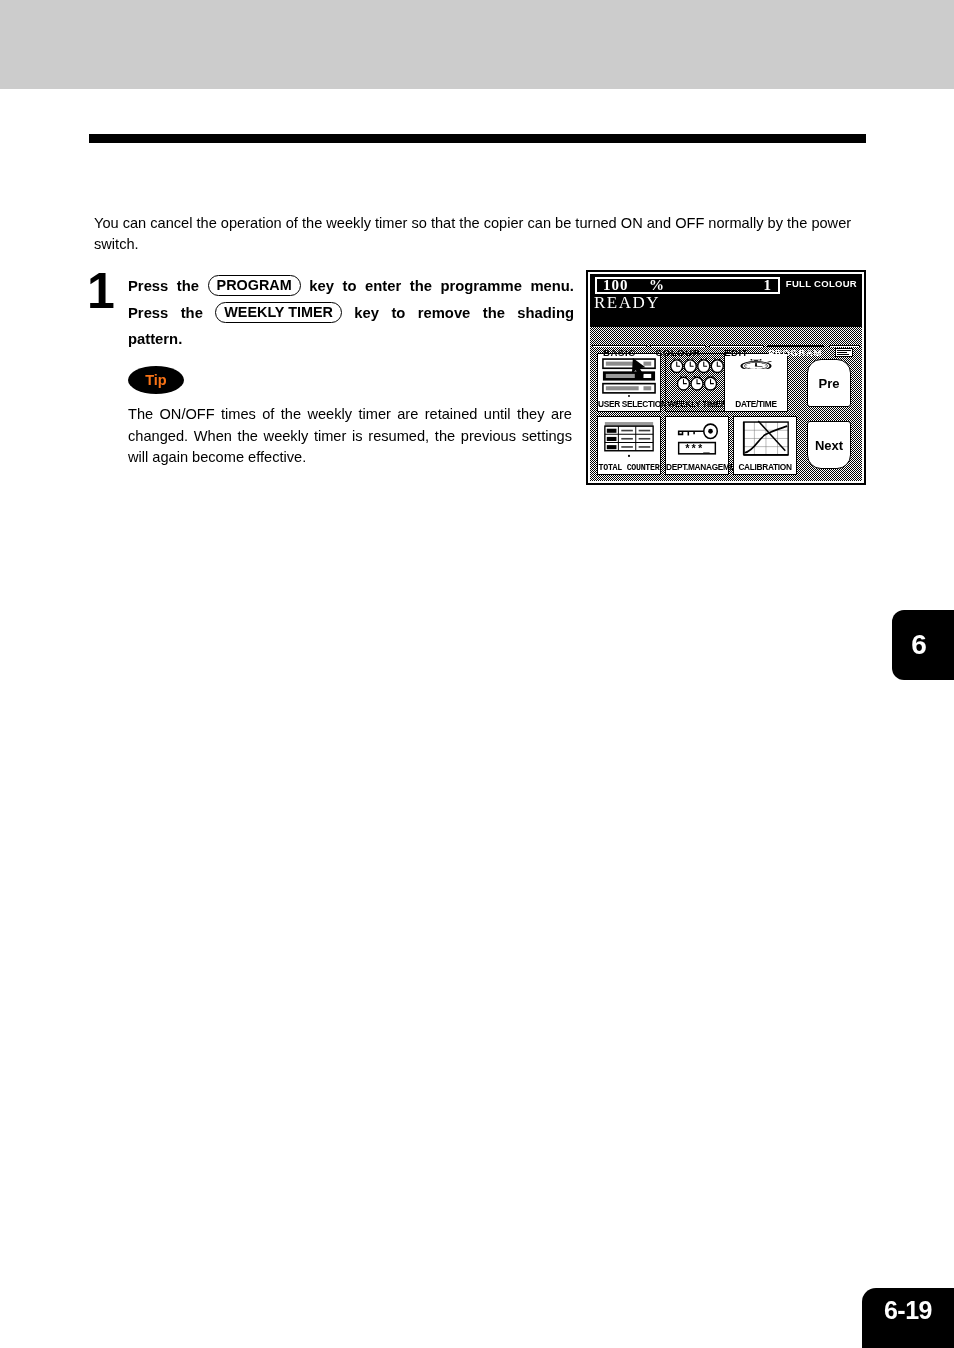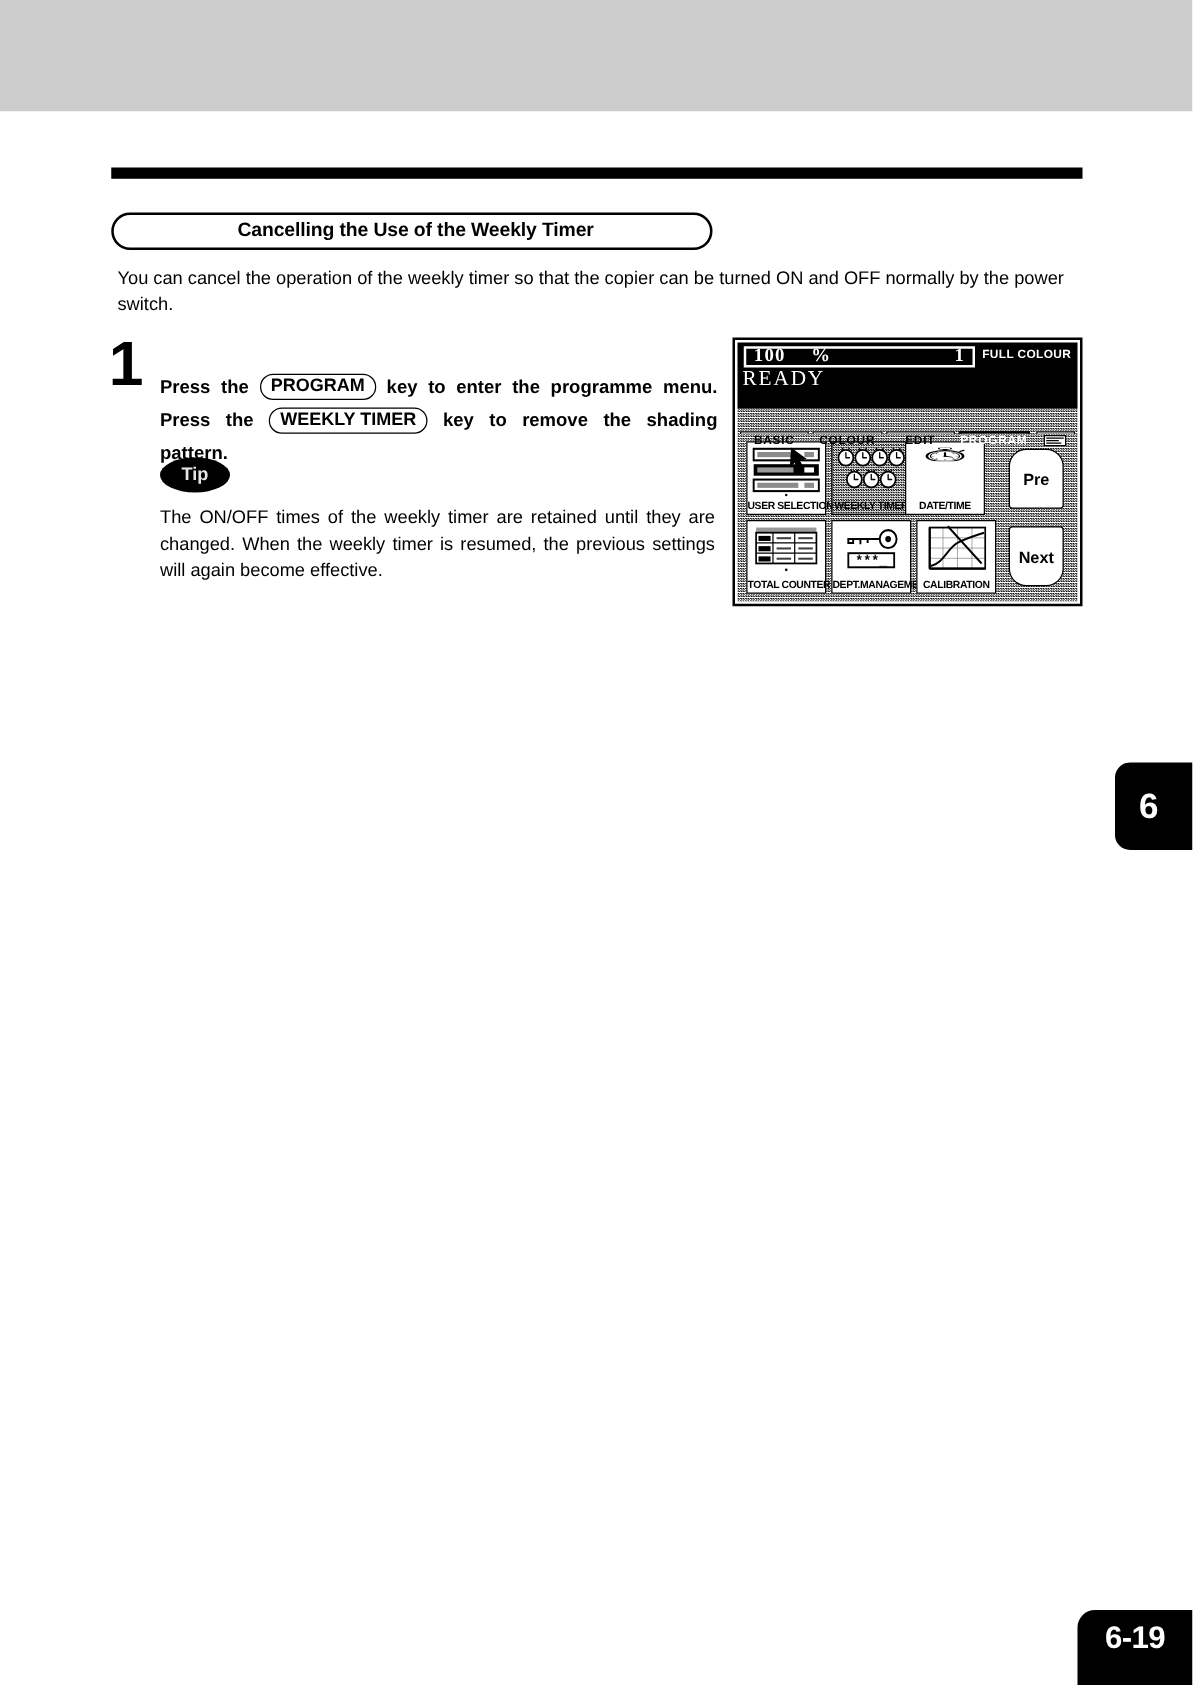--- a/index.html
+++ b/index.html
@@ -52,21 +52,20 @@
   .step-num {
     position: absolute; left: 87px; top: 266px;
     font-size: 50px; font-weight: bold; line-height: 50px; color: #000;
     font-family: "Liberation Sans", sans-serif;
   }
   .step-text {
     position: absolute; left: 128px; top: 273px;
     width: 446px;
     font-size: 14.8px; font-weight: bold; line-height: 26.5px; color: #000;
     text-align: justify;
-    margin-top: 24px;
   }
   .keycap {
     display: inline-block;
     border: 1.6px solid #000;
     border-radius: 11px;
     padding: 0px 8px 1px 8px;
     line-height: 18px;
     font-size: 14.4px;
     font-weight: bold;
     vertical-align: 1px;
@@ -75,21 +74,21 @@
   }
 
   
   .tip-badge {
     position: absolute; left: 128px; top: 366px;
     width: 56px; height: 28px;
     background: #000;
     border-radius: 28px/14px;
   }
   .tip-badge span {
-    display: block; text-align: center; color: #e5e5e5;
+    display: block; text-align: center; color: #f97316;
     font-size: 14.5px; font-weight: bold; line-height: 28px;
   }
   .tip-text {
     position: absolute; left: 128px; top: 404px;
     width: 444px;
     font-size: 14.6px; line-height: 21.5px; color: #000;
     text-align: justify;
   }
 
   
@@ -211,21 +210,21 @@
     font-size: 8.3px; font-weight: bold;
     letter-spacing: -0.3px;
     color: #000;
     white-space: nowrap;
   }
   .cell.shaded .lbl { background: transparent; }
 
   .c1 { left: 2px;   top: 2px; }
   .c2 { left: 70px;  top: 2px; }
   .c3 { left: 129px; top: 2px; gap: 29px; }
-  .c4 { left: 2px;   top: 65px; }
+  .c4 { left: 2px;   top: 65px; font-family: Liberation Mono, monospace; }
   .c5 { left: 70px;  top: 65px; }
   .c6 { left: 138px; top: 65px; }
 
   
   .navbtn {
     position: absolute; left: 212px;
     width: 44px; height: 48px;
     border: 1.5px solid #000;
     background: #fff;
     display: flex; align-items: center; justify-content: center;
@@ -262,23 +261,20 @@
 </style>
 </head>
 <body>
 
 <div class="page">
 
   <div class="top-band"></div>
 
   <div class="rule"></div>
 
-  <div class="title-pill">
-    <div class="t">Cancelling the Use of the Weekly Timer</div>
-  </div>
 
   <div class="intro">You can cancel the operation of the weekly timer so that the copier can be turned ON and OFF normally by the power switch.</div>
 
   <div class="step-num">1</div>
 
   <div class="step-text">
     <span>Press the</span>
     <span class="keycap">PROGRAM</span>
     <span>key to enter the programme menu.  Press the</span>
     <span class="keycap">WEEKLY TIMER</span>

